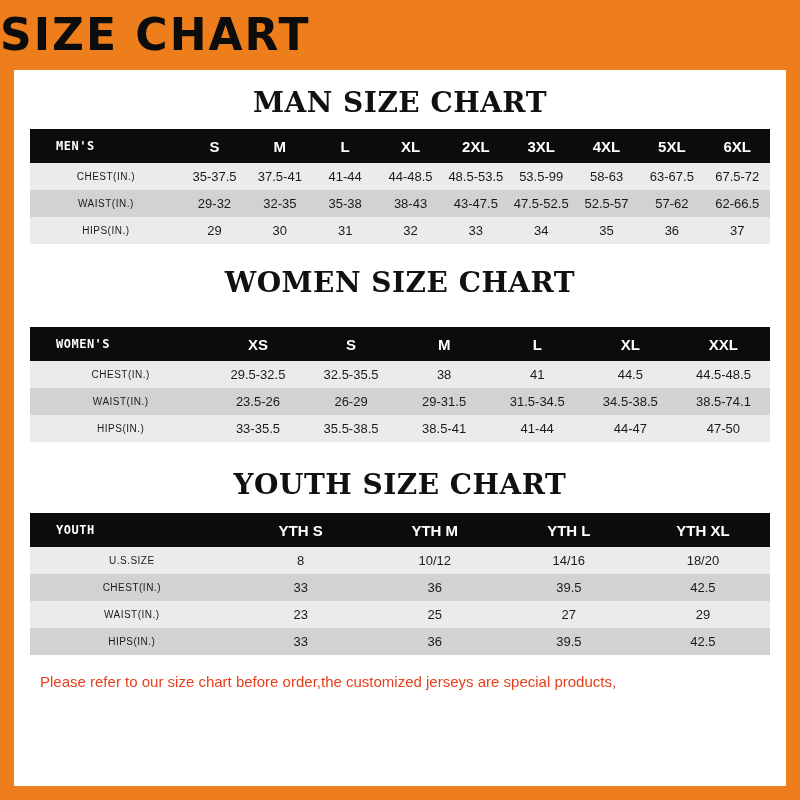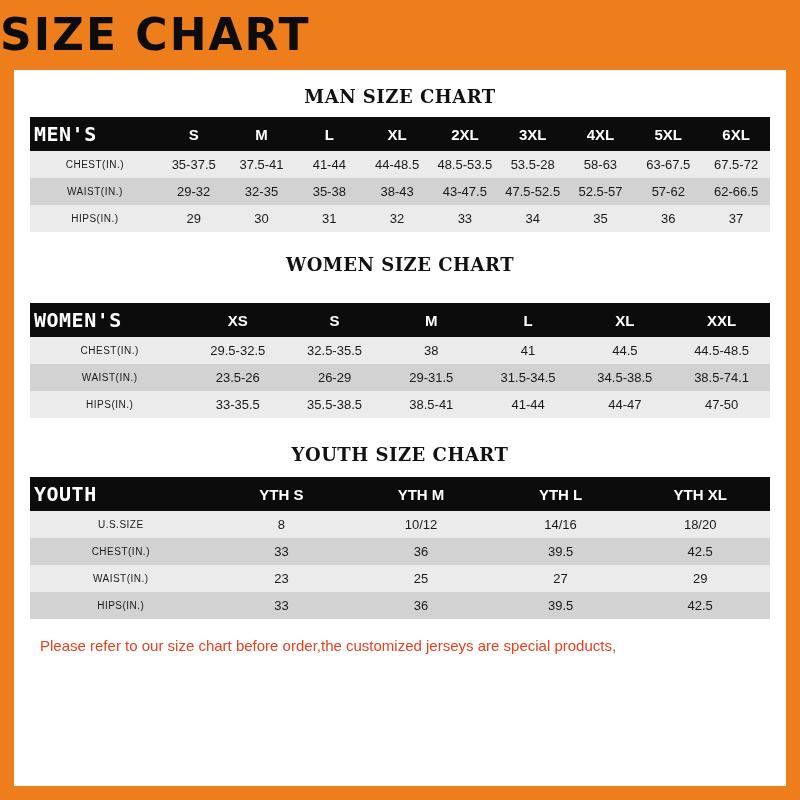--- a/index.html
+++ b/index.html
@@ -39,21 +39,21 @@
     line-height: 1;
   }
   .content {
     padding: 0 16px;
     box-sizing: border-box;
   }
   .section-title {
     text-align: center;
     font-family: "DejaVu Serif", serif;
     font-weight: bold;
-    font-size: 18px;
+    font-size: 28px;
     color: #111111;
     letter-spacing: 0.5px;
   }
   .t1 { margin-top: 16px; margin-bottom: 10px; }
   .t2 { margin-top: 22px; margin-bottom: 28px; }
   .t3 { margin-top: 26px; margin-bottom: 12px; }
 
   table.size-table {
     width: 100%;
     border-collapse: collapse;
@@ -70,23 +70,23 @@
   }
   table.size-table thead th {
     background: #0c0c0c;
     color: #ffffff;
     font-size: 15px;
     height: 34px;
     font-weight: bold;
   }
   table.size-table thead th.rowlabel {
     text-align: left;
-    padding-left: 4px;
+    padding-left: 26px;
     font-family: "DejaVu Sans Mono", monospace;
-    font-size: 20px;
+    font-size: 12px;
     letter-spacing: 0.5px;
   }
   table.size-table tbody tr.odd td { background: #ebebeb; }
   table.size-table tbody tr.even td { background: #d2d2d2; }
   table.size-table tbody td.rowlabel {
     font-family: "Liberation Sans", sans-serif;
     font-size: 10px;
     letter-spacing: 0.5px;
     text-align: center;
   }
@@ -140,21 +140,21 @@
         </tr>
       </thead>
       <tbody>
         <tr class="odd">
           <td class="rowlabel men-col-0">CHEST(IN.)</td>
           <td>35-37.5</td>
           <td>37.5-41</td>
           <td>41-44</td>
           <td>44-48.5</td>
           <td>48.5-53.5</td>
-          <td>53.5-28</td>
+          <td>53.5-99</td>
           <td>58-63</td>
           <td>63-67.5</td>
           <td>67.5-72</td>
         </tr>
         <tr class="even">
           <td class="rowlabel men-col-0">WAIST(IN.)</td>
           <td>29-32</td>
           <td>32-35</td>
           <td>35-38</td>
           <td>38-43</td>

